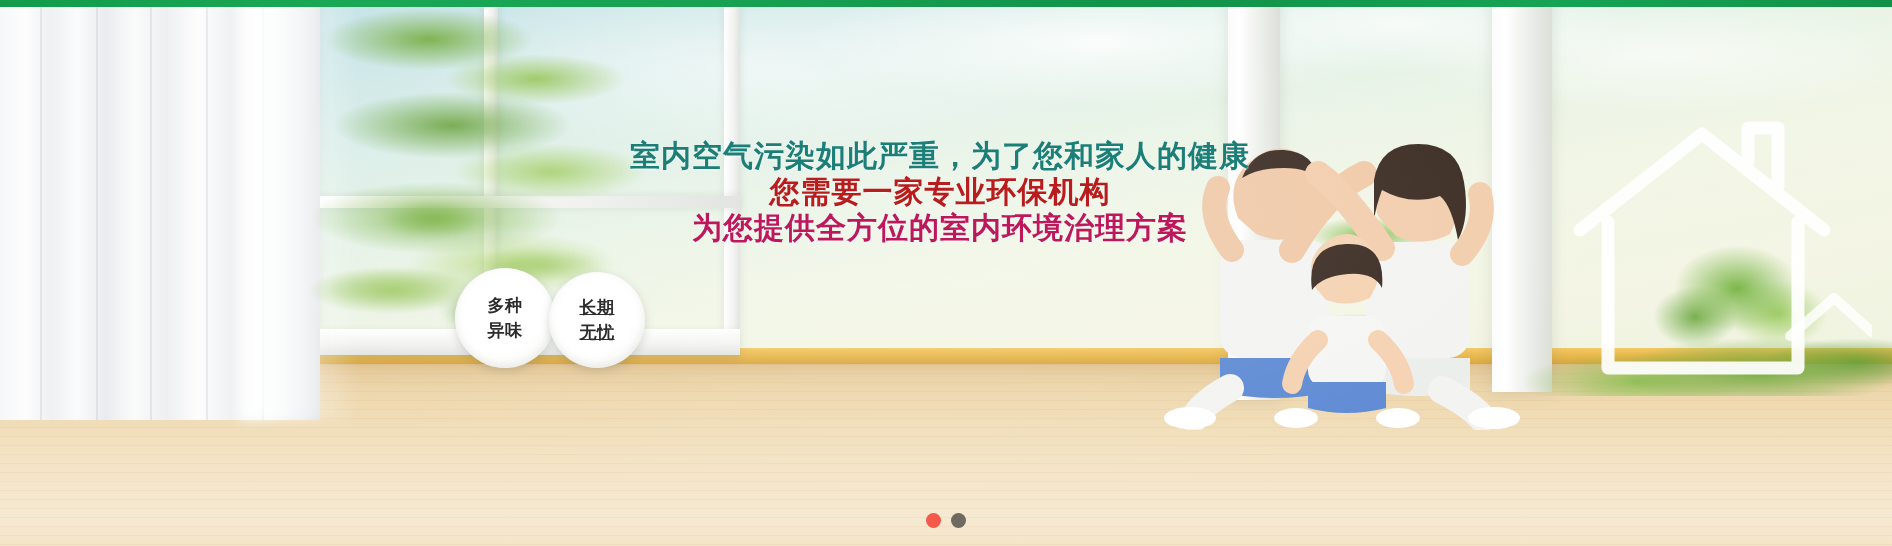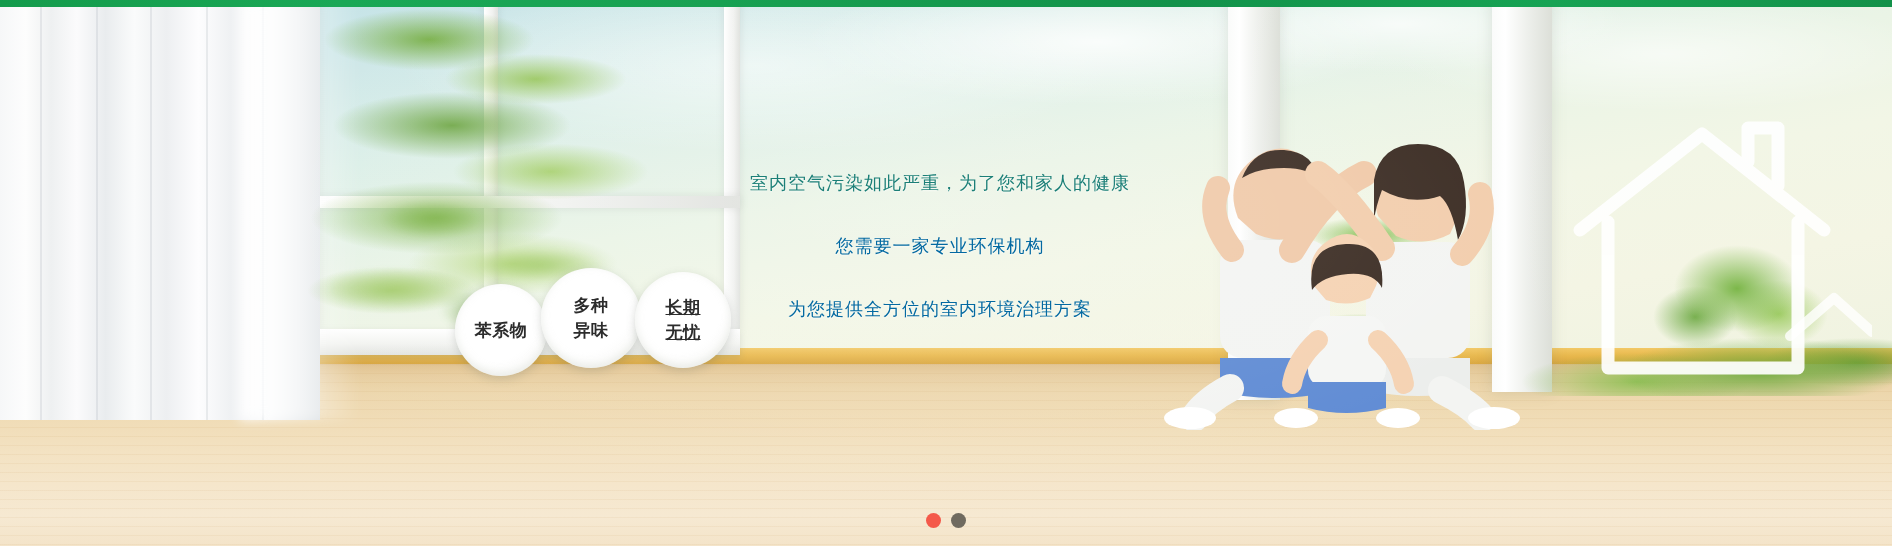--- a/index.html
+++ b/index.html
@@ -167,27 +167,26 @@
 
   
   .headline {
     position:absolute; left:0; top:138px; width:1892px;
     text-align:center; z-index:40;
     pointer-events:none;
   }
   .headline-inner { display:inline-block; text-align:center; transform:translateX(-6px); }
   .hl-line {
     color:#1b7f77;
-    font-size:18px;
+    font-size:30px;
     line-height:36px;
     letter-spacing:1px;
-    font-weight:400;
+    font-weight:700;
     text-shadow:0 1px 2px rgba(255,255,255,.75);
     white-space:nowrap;
-    margin-top:27px;
   }
 
   
   .badges {
     position:absolute; left:455px; top:268px;
     display:flex; align-items:flex-start; z-index:45;
   }
   .badge {
     position:relative;
     width:88px; height:88px; border-radius:50%;
@@ -313,29 +312,26 @@
         <ellipse cx="256" cy="318" rx="22" ry="10" fill="#ffffff"></ellipse>
       </g>
     </svg>
   </div>
 
   <div class="blend"></div>
 
   <div class="headline">
     <div class="headline-inner">
       <div class="hl-line" style="color: rgb(27, 127, 119);">室内空气污染如此严重，为了您和家人的健康</div>
-      <div class="hl-line" style="color: #0369a1;">您需要一家专业环保机构</div>
-      <div class="hl-line" style="color: #0369a1;">为您提供全方位的室内环境治理方案</div>
+      <div class="hl-line" style="color: #b91c1c;">您需要一家专业环保机构</div>
+      <div class="hl-line" style="color: #be185d;">为您提供全方位的室内环境治理方案</div>
     </div>
   </div>
 
   <div class="badges">
-    <div class="badge b2">
-      <span>苯系物</span>
-    </div>
     <div class="badge b3">
       <span>多种</span>
       <span>异味</span>
     </div>
     <div class="badge b4">
       <span>长期</span>
       <span>无忧</span>
     </div>
   </div>
 

